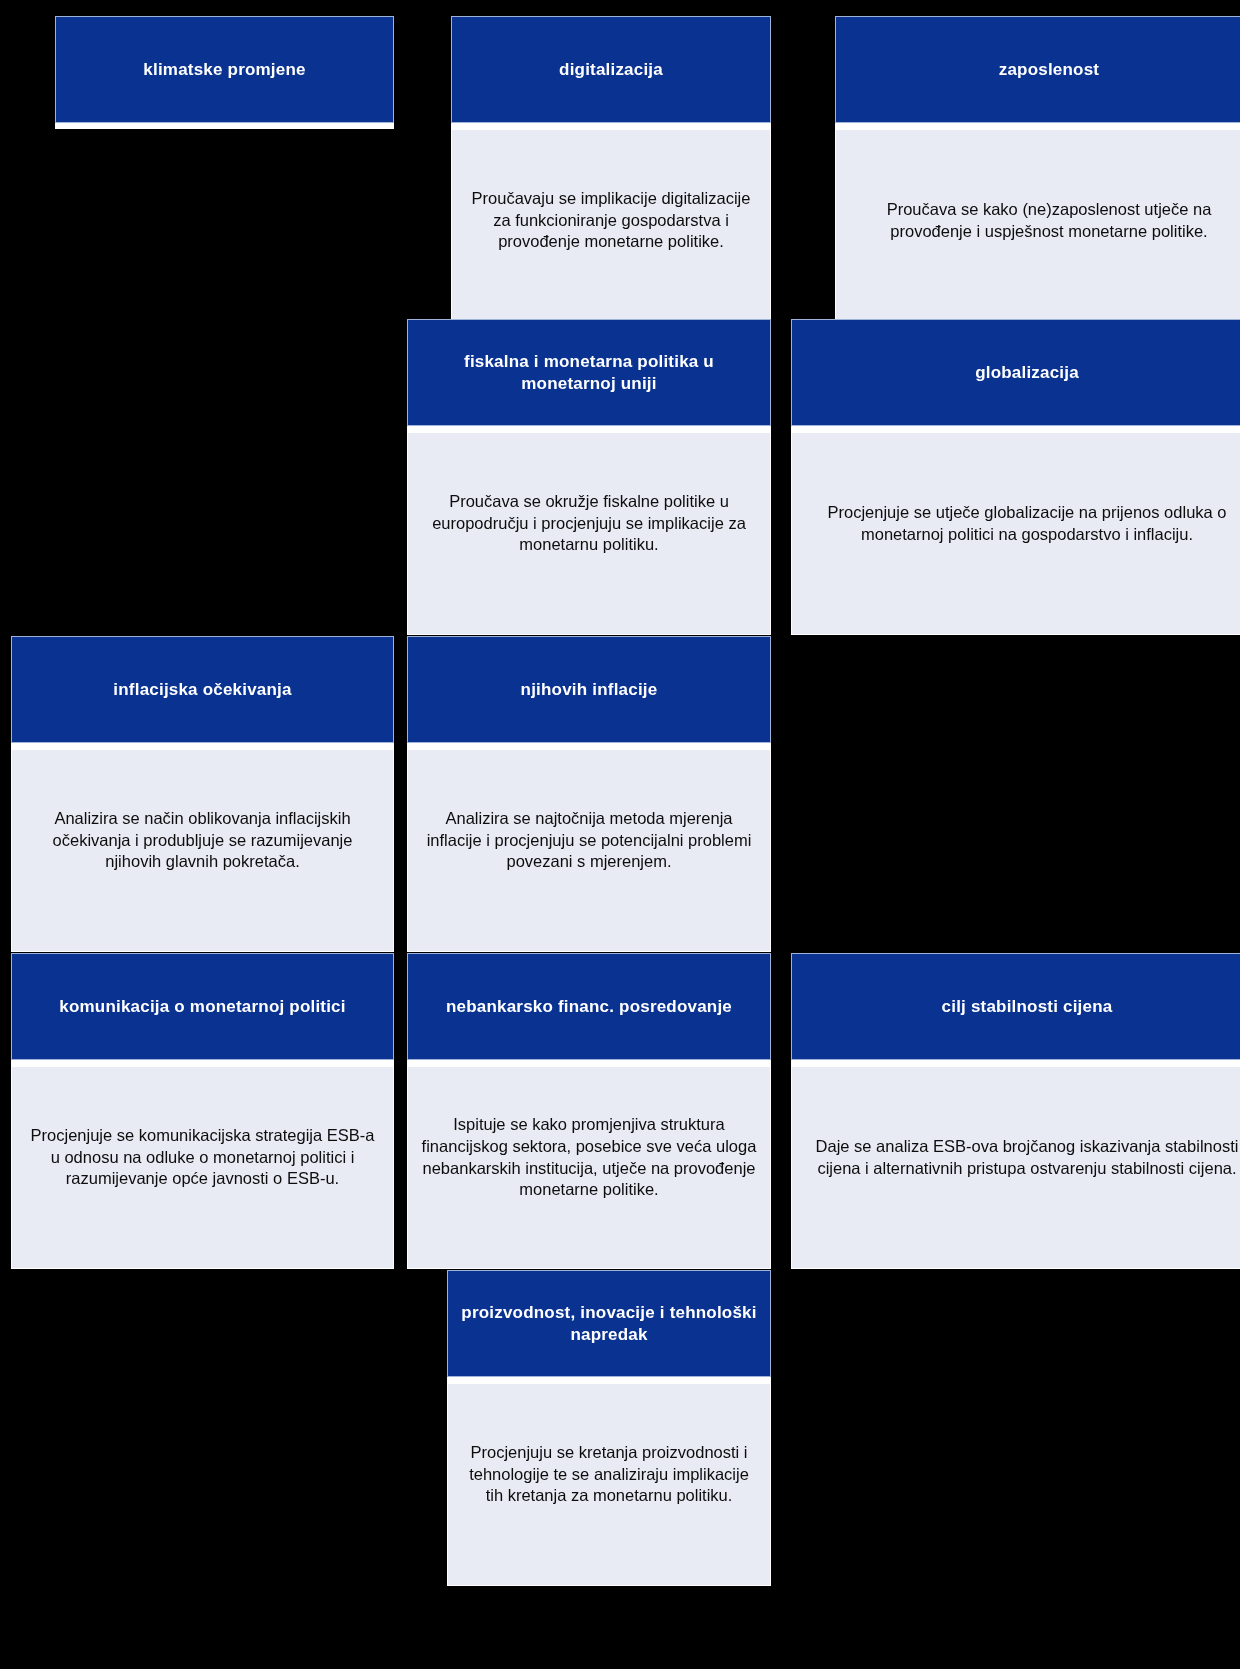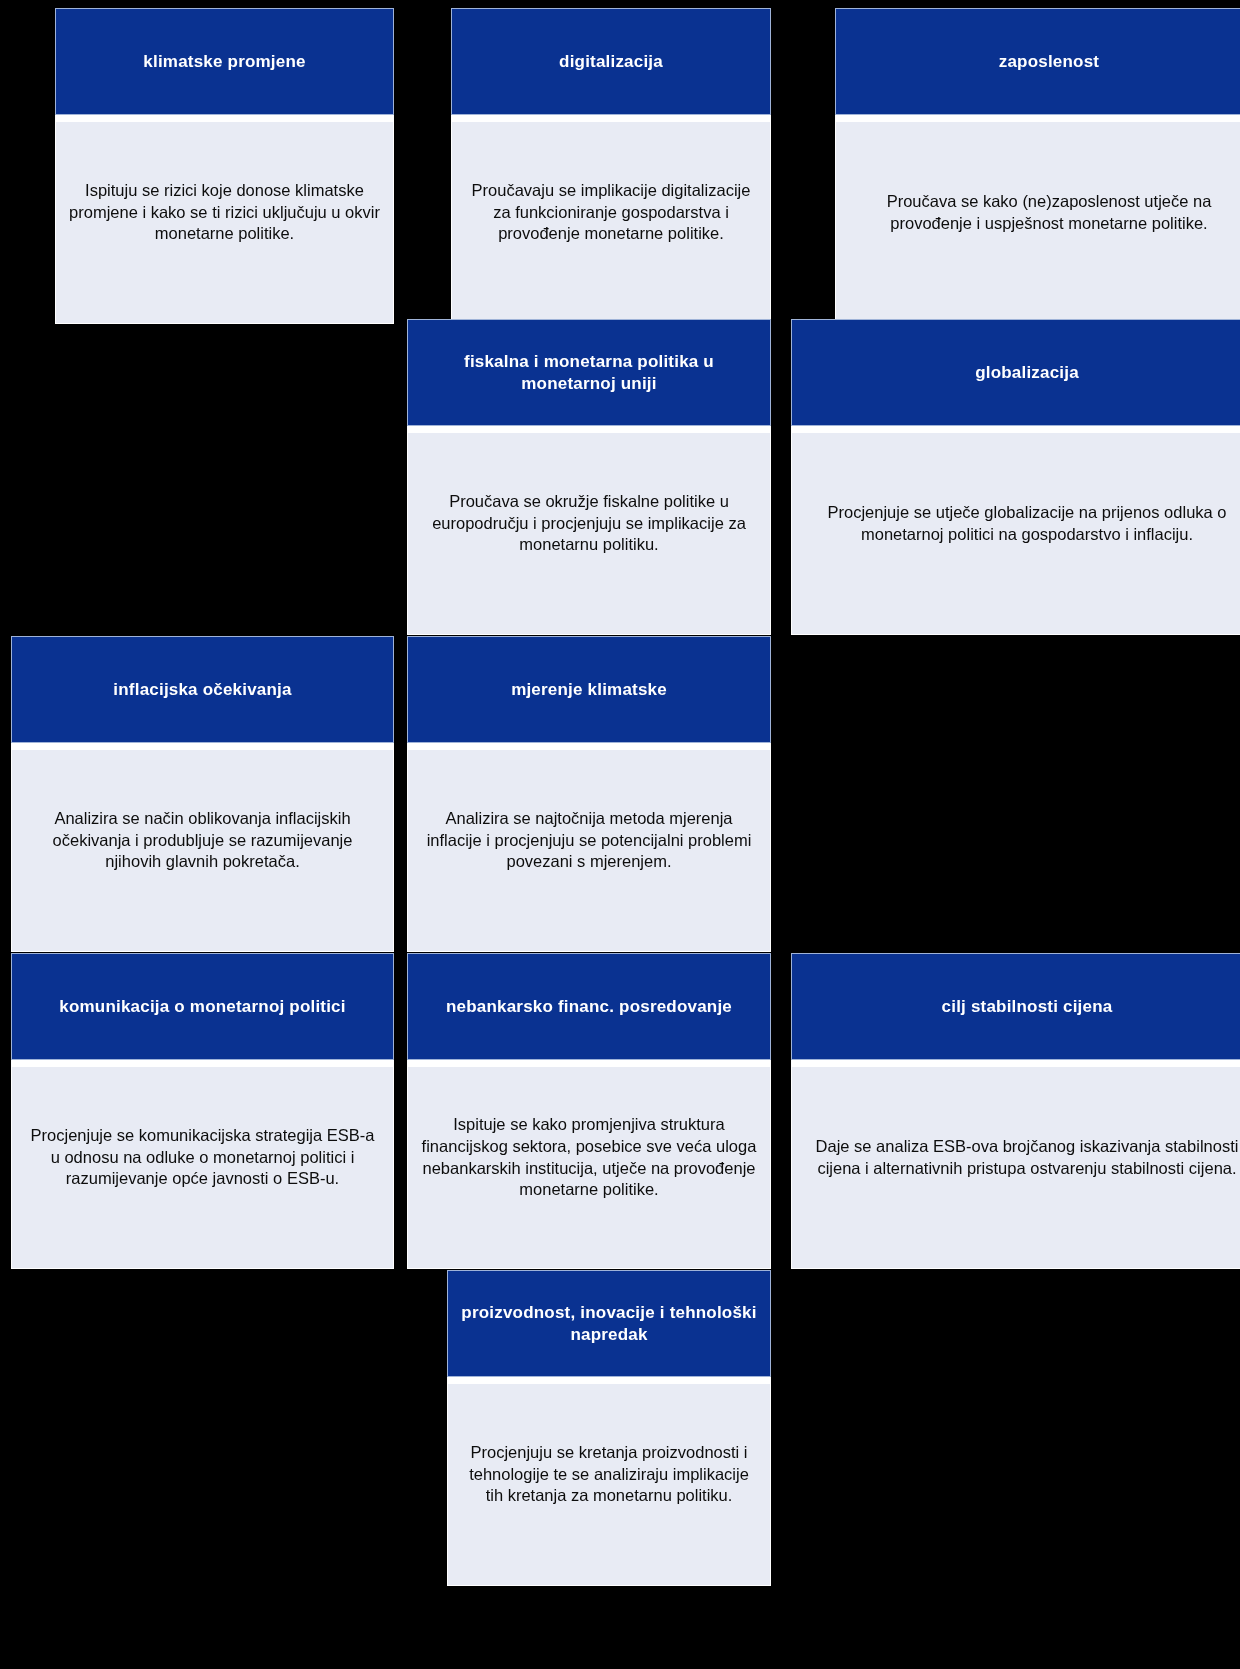--- a/index.html
+++ b/index.html
@@ -65,43 +65,40 @@
   }
 
   .card-body span { display: block; width: 100%; }
 
   
   .col-1 { left: 11px;  width: 383px; }
   .col-2 { left: 407px; width: 364px; }
   .col-3 { left: 791px; width: 472px; }
 
   
-  .row-1 { top: 8px; padding-left: 44px;    }
+  .row-1 { top: 16px; padding-left: 44px;    }
   .row-2 { top: 319px;  }
   .row-3 { top: 636px;  }
   .row-4 { top: 953px;  }
   .row-5 { top: 1270px; padding-left: 40px; }
 
   .h-body-1 { height: 203px; }
   .h-body-2 { height: 203px; }
   .h-body-3 { height: 203px; }
   .h-body-4 { height: 203px; }
   .h-body-5 { height: 203px; }
 </style>
 </head>
 <body>
 
 <div class="board">
 
   <div class="card col-1 row-1">
     <div class="card-header">klimatske promjene</div>
     <div class="card-gap"></div>
-    <div class="card-body h-body-1">
-        <span>Ispituju se rizici koje donose klimatske promjene i kako se ti rizici uključuju u okvir monetarne politike.</span>
-      </div>
   </div>
 
   <div class="card col-2 row-1">
     <div class="card-header">digitalizacija</div>
     <div class="card-gap"></div>
     <div class="card-body h-body-1">
         <span>Proučavaju se implikacije digitalizacije za funkcioniranje gospodarstva i provođenje monetarne politike.</span>
       </div>
   </div>
 
@@ -132,21 +129,21 @@
 
   <div class="card col-1 row-3">
     <div class="card-header">inflacijska očekivanja</div>
     <div class="card-gap"></div>
     <div class="card-body h-body-3">
         <span>Analizira se način oblikovanja inflacijskih očekivanja i produbljuje se razumijevanje njihovih glavnih pokretača.</span>
       </div>
   </div>
 
   <div class="card col-2 row-3">
-    <div class="card-header">mjerenje klimatske</div>
+    <div class="card-header">njihovih inflacije</div>
     <div class="card-gap"></div>
     <div class="card-body h-body-3">
         <span>Analizira se najtočnija metoda mjerenja inflacije i procjenjuju se potencijalni problemi povezani s mjerenjem.</span>
       </div>
   </div>
 
 
   <div class="card col-1 row-4">
     <div class="card-header">komunikacija o monetarnoj politici</div>
     <div class="card-gap"></div>

